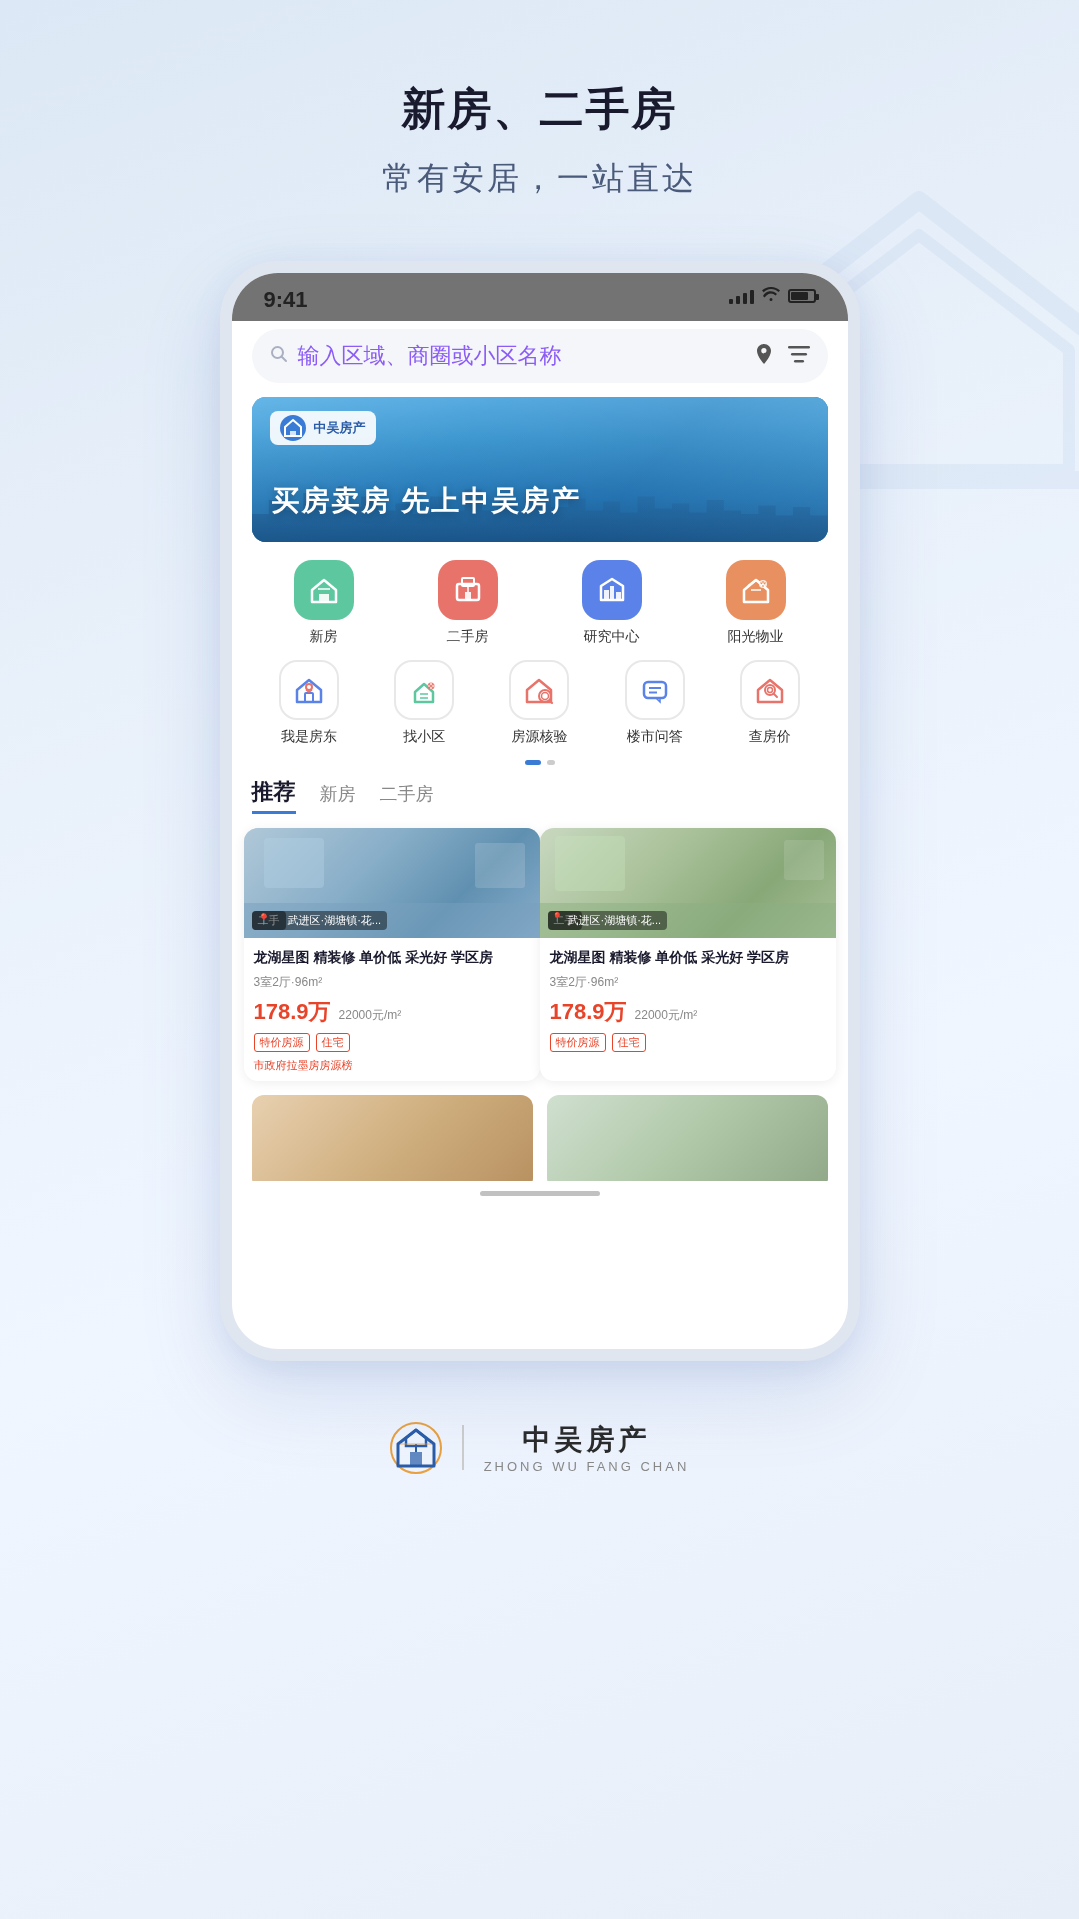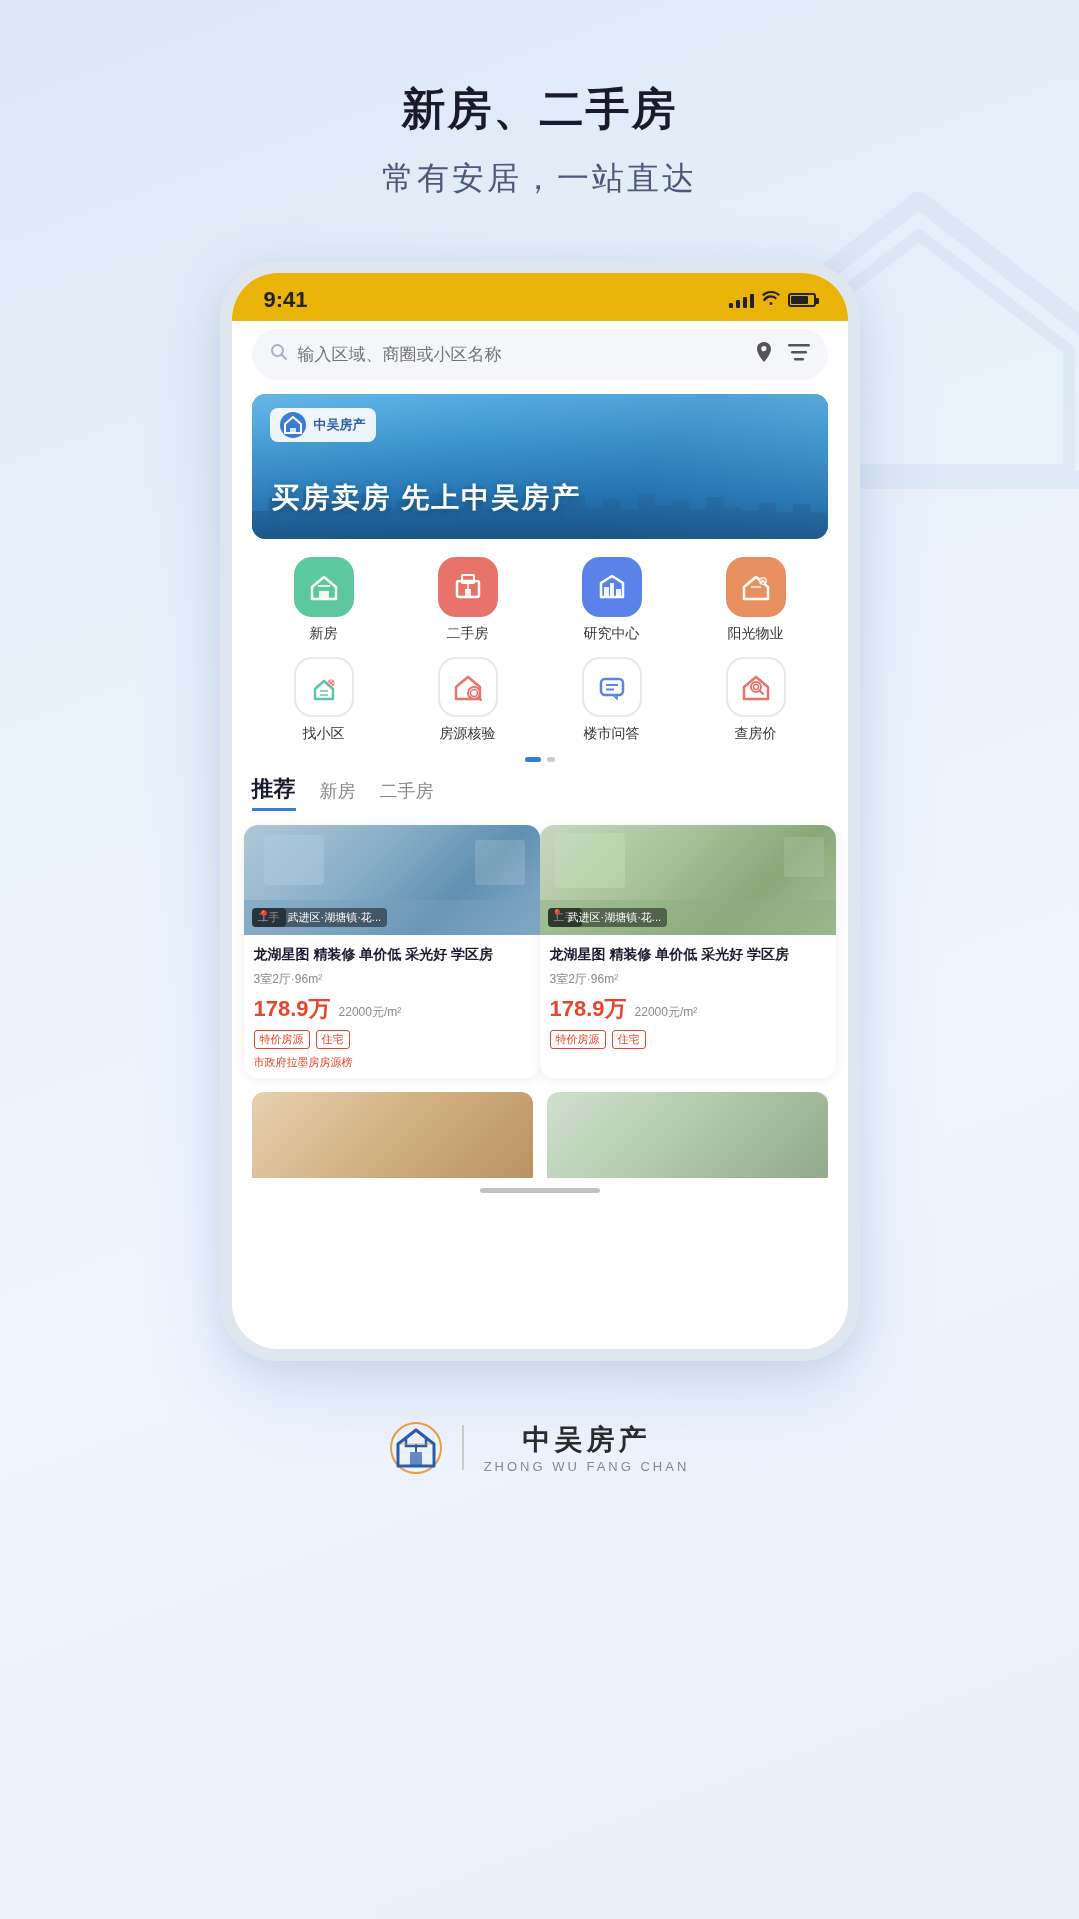--- a/index.html
+++ b/index.html
@@ -63,23 +63,23 @@
       box-shadow: 0 30px 80px rgba(80,110,180,0.18), 0 8px 30px rgba(80,110,180,0.10);
       overflow: hidden;
       position: relative;
       border: 12px solid #e0e6ef;
     }
 
     
     .status-bar {
       display: flex;
       justify-content: space-between;
-      align-items: center;
+      align-items: flex-start;
       padding: 14px 32px 8px;
-      background: #eab308;
+      background: #737373;
     }
     .status-time {
       font-size: 22px;
       font-weight: 600;
       color: #222;
     }
     .status-icons {
       display: flex;
       gap: 8px;
       align-items: center;
@@ -136,22 +136,22 @@
       padding: 12px 18px;
       gap: 10px;
       position: relative;
     }
     .search-icon-wrap {
       color: #aaa;
       font-size: 18px;
     }
     .search-placeholder {
       flex: 1;
-      color: #737373;
-      font-size: 17px;
+      color: #8b5cf6;
+      font-size: 22px;
     }
     .search-right-icons {
       display: flex;
       gap: 14px;
       align-items: center;
     }
     .search-right-icons span {
       color: #555;
       font-size: 20px;
     }
@@ -566,20 +566,31 @@
               </svg>
           </div>
           <span class="icon-label">阳光物业</span>
         </div>
       </div>
 
       <div class="icon-row">
         <div class="icon-item">
           <div class="icon-circle" style="background:transparent;border:2px solid #e8e8e8;">
             <svg width="30" height="28" viewBox="0 0 30 28" fill="none">
+                <path d="M15 4L27 14v12H3V14z" fill="none" stroke="#5a82e8" stroke-width="2.5" stroke-linejoin="round"></path>
+                <rect x="11" y="17" width="8" height="9" rx="1" fill="none" stroke="#5a82e8" stroke-width="2"></rect>
+                <circle cx="15" cy="11" r="3" fill="none" stroke="#e8736a" stroke-width="2"></circle>
+                <path d="M12 14l3 2 3-2" stroke="#e8736a" stroke-width="1.5"></path>
+              </svg>
+          </div>
+          <span class="icon-label">我是房东</span>
+        </div>
+        <div class="icon-item">
+          <div class="icon-circle" style="background:transparent;border:2px solid #e8e8e8;">
+            <svg width="30" height="28" viewBox="0 0 30 28" fill="none">
                 <path d="M6 16L15 8l9 8v10H6z" fill="none" stroke="#5dc8a0" stroke-width="2.5" stroke-linejoin="round"></path>
                 <path d="M11 18h8M11 22h8" stroke="#5dc8a0" stroke-width="1.5"></path>
                 <circle cx="22" cy="10" r="3.5" fill="#e8736a" opacity="0.9"></circle>
                 <path d="M22 7v2M22 13v-2M19 10h2M25 10h-2" stroke="#fff" stroke-width="1.2"></path>
               </svg>
           </div>
           <span class="icon-label">找小区</span>
         </div>
         <div class="icon-item">
           <div class="icon-circle" style="background:transparent;border:2px solid #e8e8e8;">

